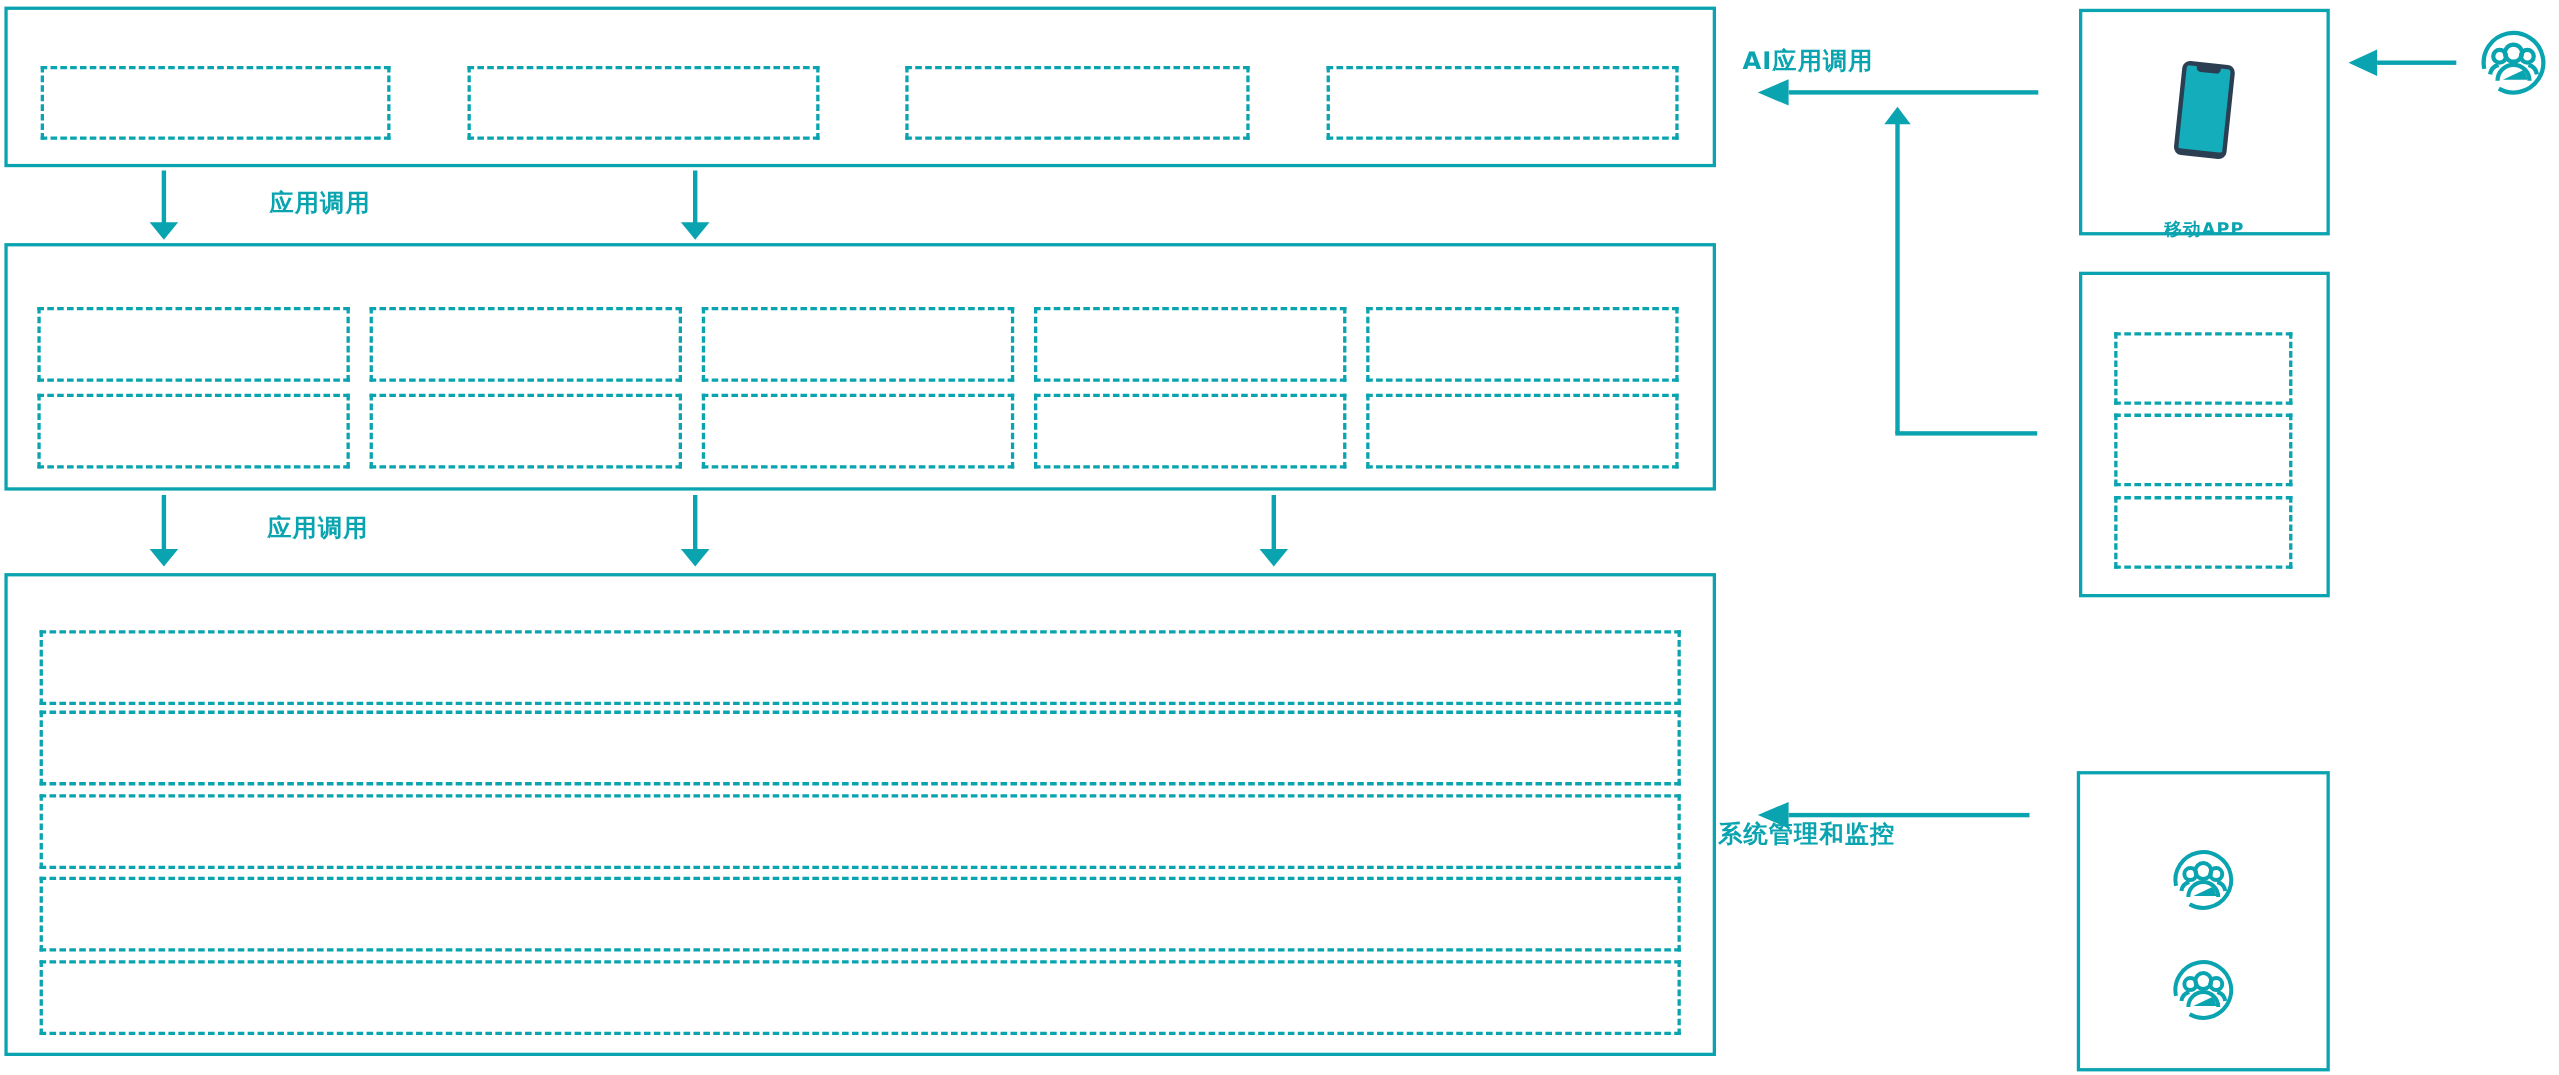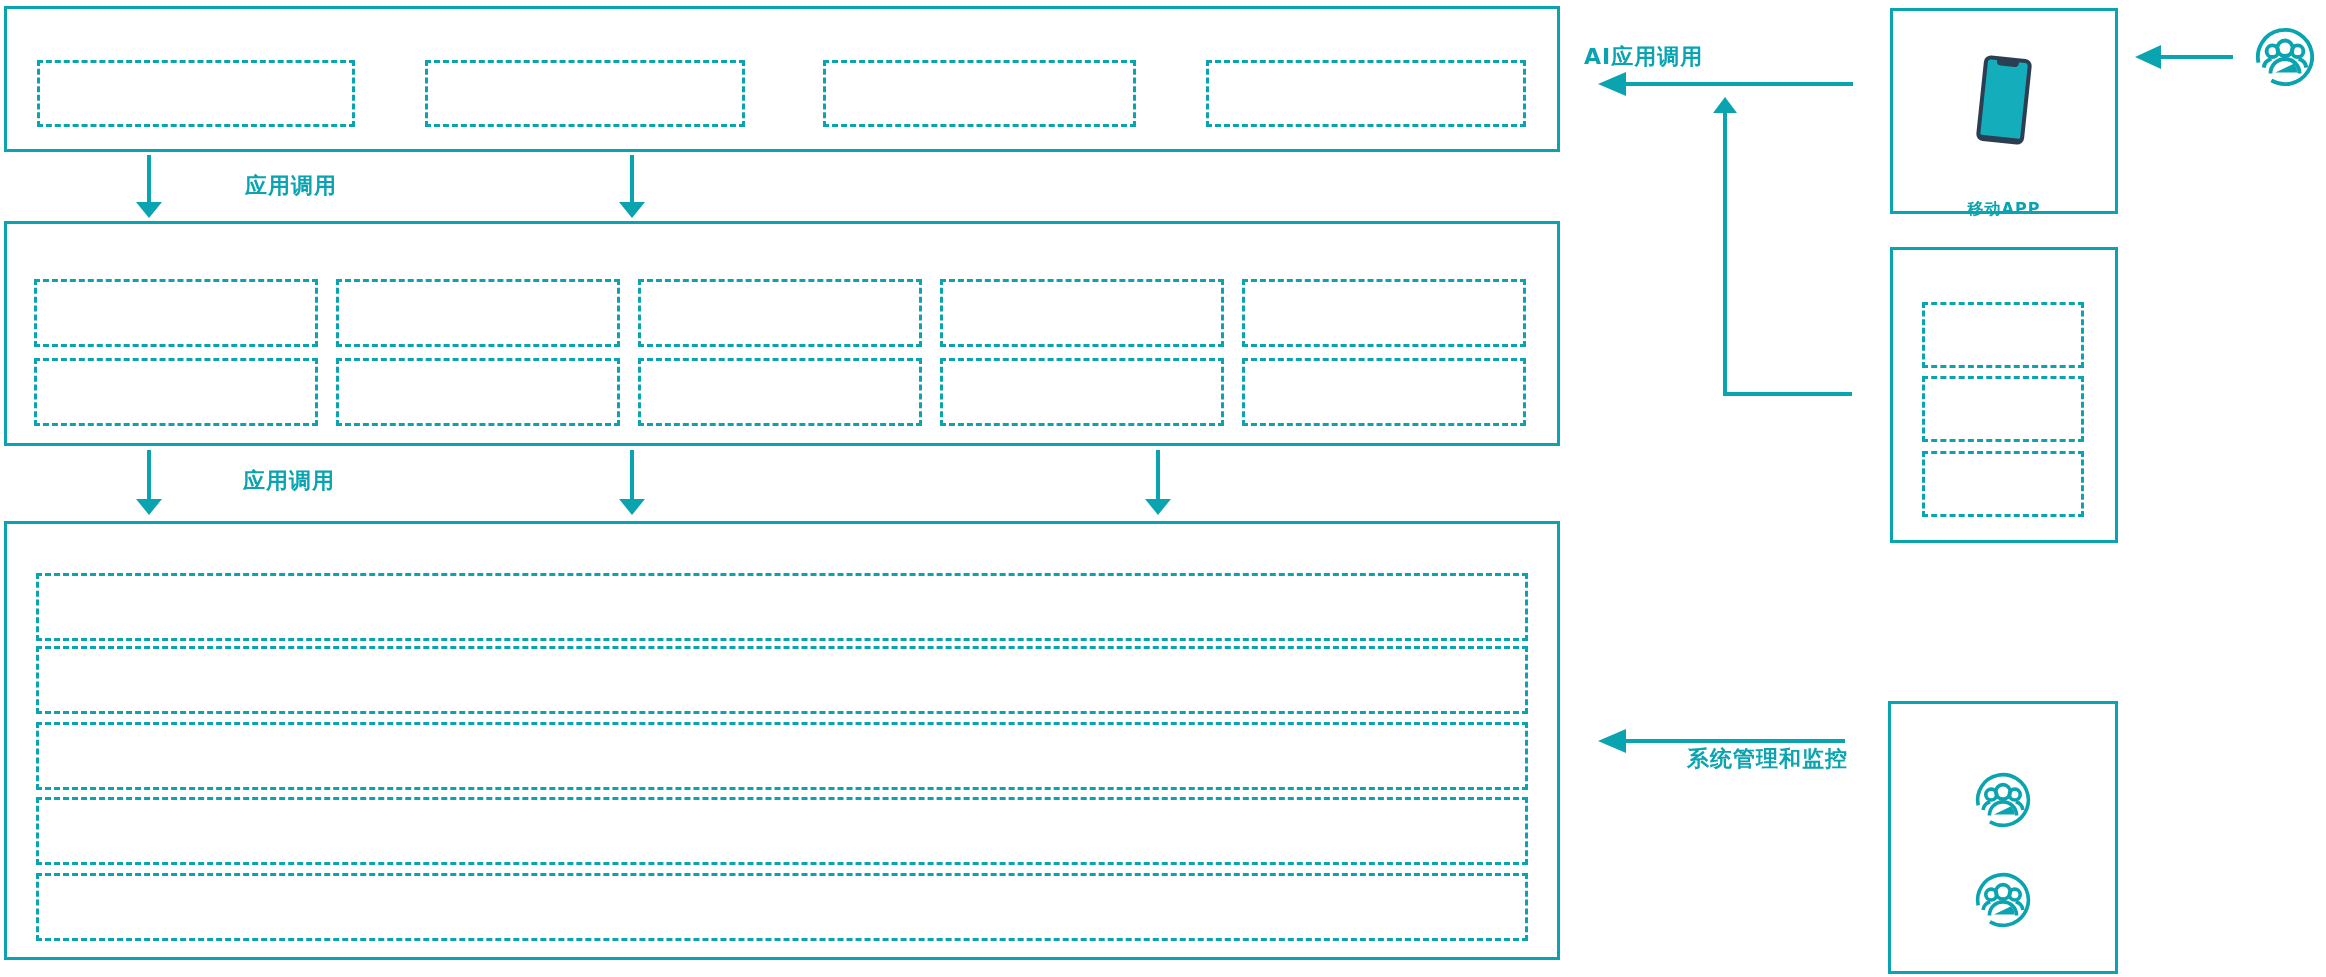--- a/index.html
+++ b/index.html
@@ -170,21 +170,21 @@
   </div>
 
   <div class="solid-box" style="left:1890px;top:247px;width:228px;height:296px">
     <div class="dashed-box" style="left:29px;top:52px;width:162px;height:66px"></div>
     <div class="dashed-box" style="left:29px;top:126px;width:162px;height:66px"></div>
     <div class="dashed-box" style="left:29px;top:201px;width:162px;height:66px"></div>
   </div>
 
   <div class="head-left" style="left:1598px;top:729px"></div>
   <div class="stem" style="left:1626px;top:739px;width:219px;height:4px"></div>
-  <div class="diagram-label" style="left:1687px;top:748px">系统管理和监控</div>
+  <div class="diagram-label" style="left:1562px;top:748px">系统管理和监控</div>
 
   <div class="solid-box" style="left:1888px;top:701px;width:230px;height:273px">
     <svg class="group-icon" style="left:83px;top:67px" width="58" height="58" viewBox="0 0 64 64">
         <use href="#user-group"></use>
       </svg>
     <svg class="group-icon" style="left:83px;top:167px" width="58" height="58" viewBox="0 0 64 64">
         <use href="#user-group"></use>
       </svg>
   </div>
 

